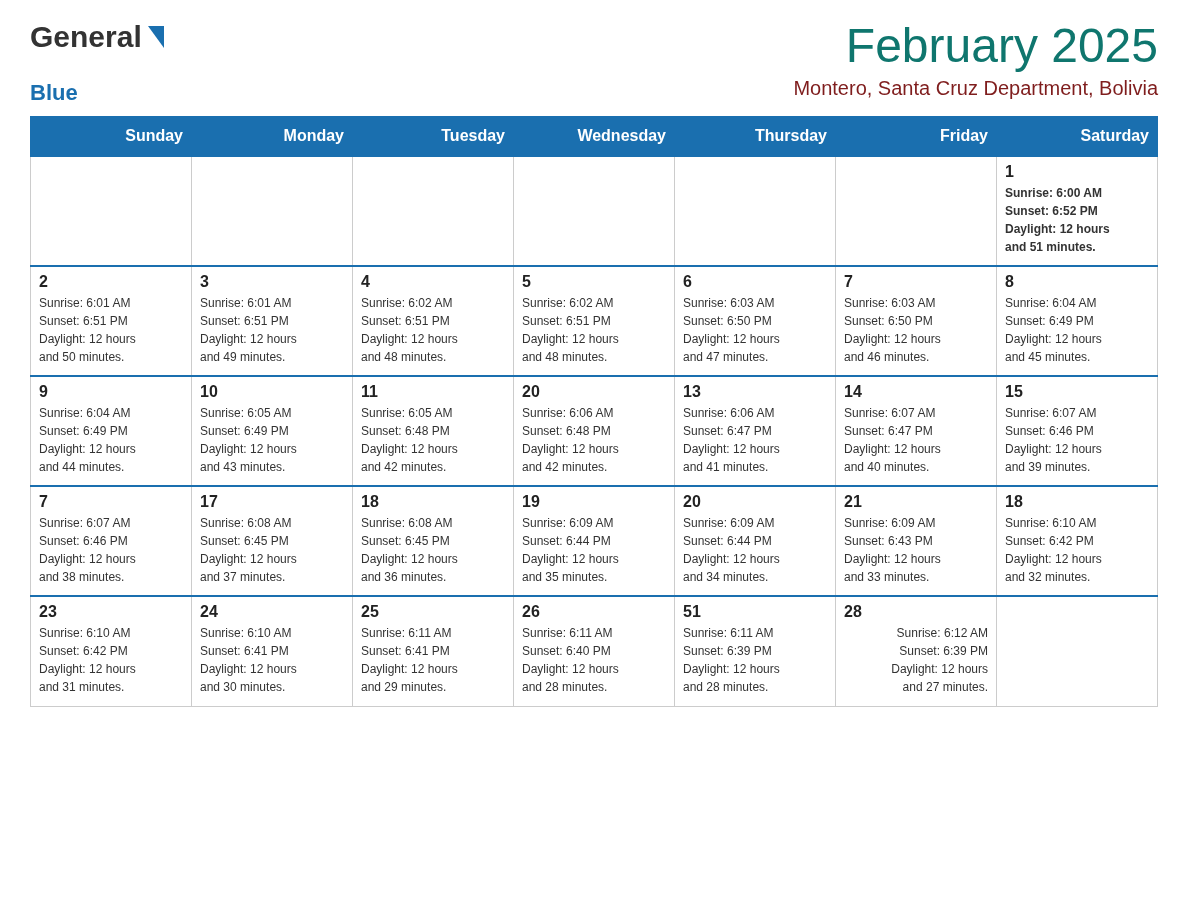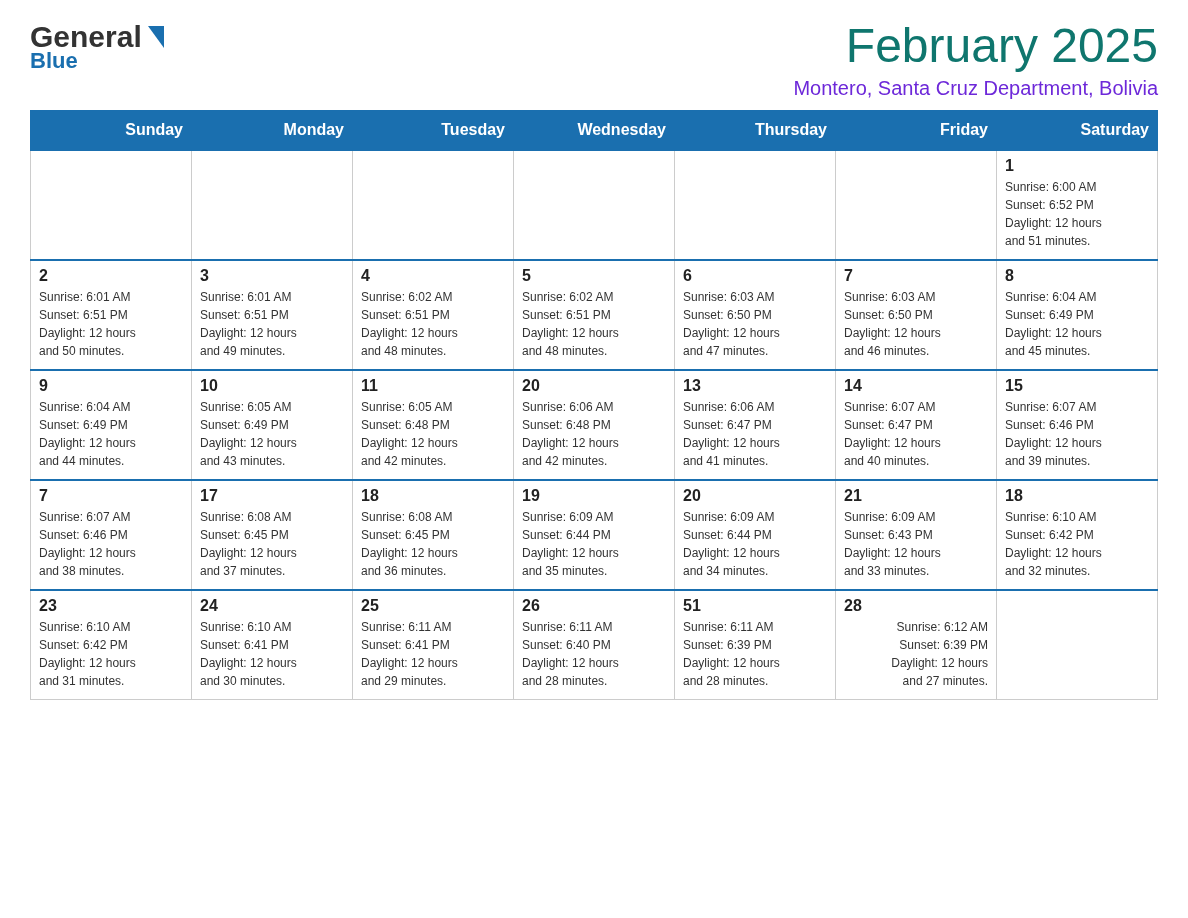--- a/index.html
+++ b/index.html
@@ -13,37 +13,38 @@
     .header-area {
       display: flex;
       justify-content: space-between;
       align-items: flex-start;
       margin-bottom: 10px;
     }
     .logo {
       display: flex;
       flex-direction: column;
       align-items: flex-start;
+      gap: 32px;
     }
     .logo-row {
       display: flex;
       align-items: center;
     }
     .title-area {
       text-align: right;
     }
     .month-title {
       font-size: 48px;
       font-weight: normal;
       color: #0f766e;
       line-height: 1.1;
     }
     .location-title {
       font-size: 20px;
-      color: #6d28d9;
+      color: #7f1d1d;
       margin-top: 4px;
     }
     .calendar {
       width: 100%;
       border-collapse: collapse;
       border: 1px solid #ccc;
     }
     .calendar th {
       background-color: #1a6faf;
       color: #fff;
@@ -118,21 +119,21 @@
   <tbody id="calendar-body">
   <tr>
         <td class="empty-cell"></td>
         <td class="empty-cell"></td>
         <td class="empty-cell"></td>
         <td class="empty-cell"></td>
         <td class="empty-cell"></td>
         <td class="empty-cell"></td>
         <td>
           <span class="day-number">1</span>
-          <div class="day-info" style="white-space: pre-line;">Sunrise: 6:00 AM
+          <div class="day-info" style="white-space: pre-line; font-weight: bold;">Sunrise: 6:00 AM
 Sunset: 6:52 PM
 Daylight: 12 hours
 and 51 minutes.</div>
         </td>
       </tr>
       <tr>
         <td>
           <span class="day-number">2</span>
           <div class="day-info" style="white-space: pre-line;">Sunrise: 6:01 AM
 Sunset: 6:51 PM

